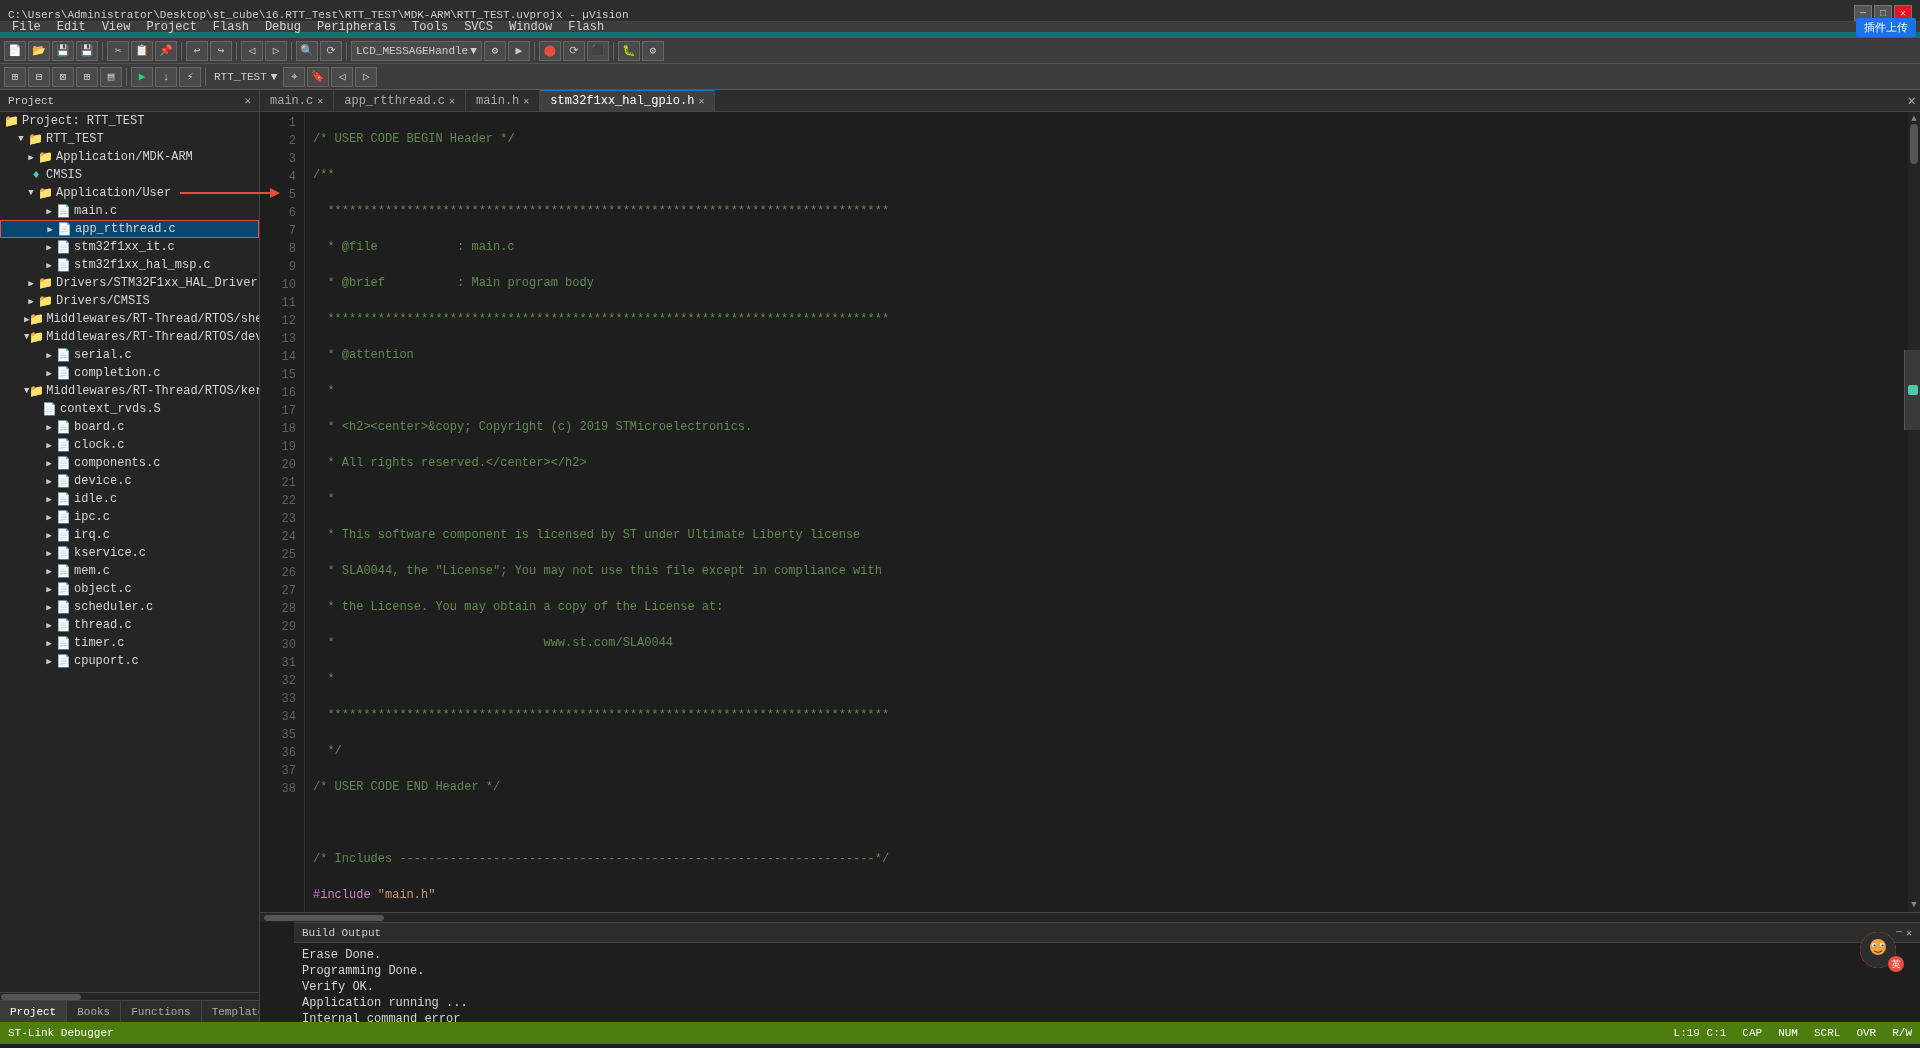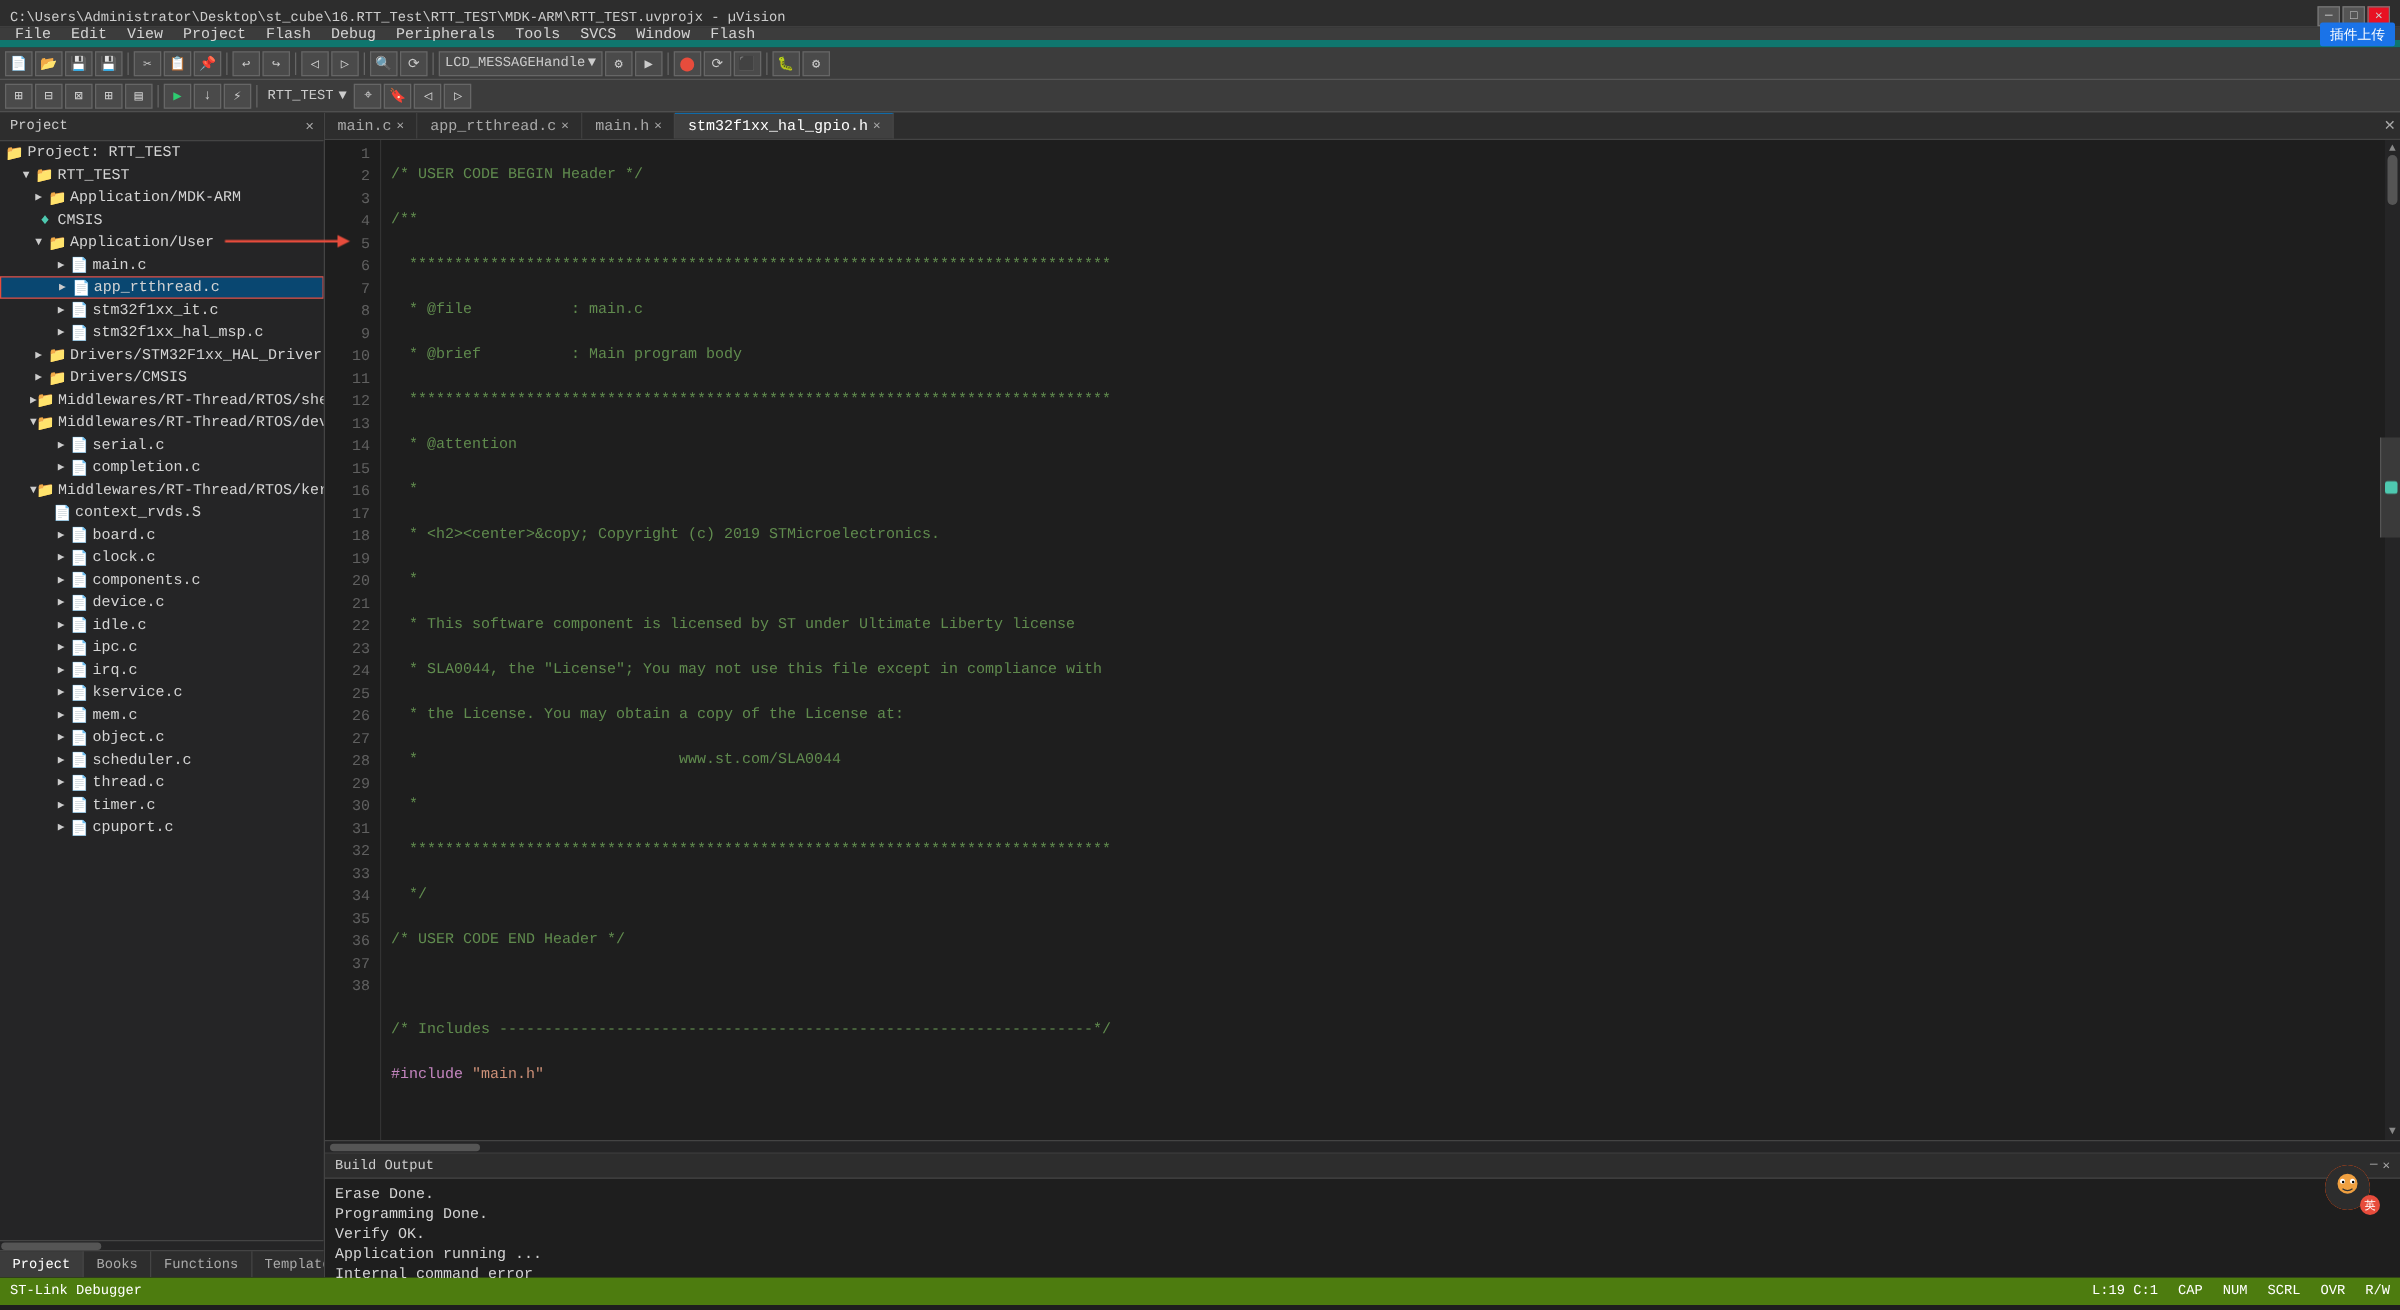--- a/index.html
+++ b/index.html
@@ -199,20 +199,21 @@
       white-space: pre;
     }
 
     
     #build-output {
       height: 100px;
       background: #1e1e1e;
       border-top: 1px solid #444;
       display: flex;
       flex-direction: column;
+      margin-left: 34px;
     }
     #build-output-header {
       background: #2d2d2d;
       height: 20px;
       display: flex;
       align-items: center;
       padding: 0 8px;
       font-size: 11px;
       color: #ccc;
       border-bottom: 1px solid #444;
@@ -628,20 +629,21 @@
       <div id="code-content">
 <span class="code-line"><span class="c-comment">/* USER CODE BEGIN Header */</span></span>
 <span class="code-line"><span class="c-comment">/**</span></span>
 <span class="code-line"><span class="c-comment">  ******************************************************************************</span></span>
 <span class="code-line"><span class="c-comment">  * @file           : main.c</span></span>
 <span class="code-line"><span class="c-comment">  * @brief          : Main program body</span></span>
 <span class="code-line"><span class="c-comment">  ******************************************************************************</span></span>
 <span class="code-line"><span class="c-comment">  * @attention</span></span>
 <span class="code-line"><span class="c-comment">  *</span></span>
 <span class="code-line"><span class="c-comment">  * &lt;h2&gt;&lt;center&gt;&amp;copy; Copyright (c) 2019 STMicroelectronics.</span></span>
+<span class="code-line"><span class="c-comment">  * All rights reserved.&lt;/center&gt;&lt;/h2&gt;</span></span>
 <span class="code-line"><span class="c-comment">  *</span></span>
 <span class="code-line"><span class="c-comment">  * This software component is licensed by ST under Ultimate Liberty license</span></span>
 <span class="code-line"><span class="c-comment">  * SLA0044, the "License"; You may not use this file except in compliance with</span></span>
 <span class="code-line"><span class="c-comment">  * the License. You may obtain a copy of the License at:</span></span>
 <span class="code-line"><span class="c-comment">  *                             www.st.com/SLA0044</span></span>
 <span class="code-line"><span class="c-comment">  *</span></span>
 <span class="code-line"><span class="c-comment">  ******************************************************************************</span></span>
 <span class="code-line"><span class="c-comment">  */</span></span>
 <span class="code-line"><span class="c-comment">/* USER CODE END Header */</span></span>
 <span class="code-line"></span>

